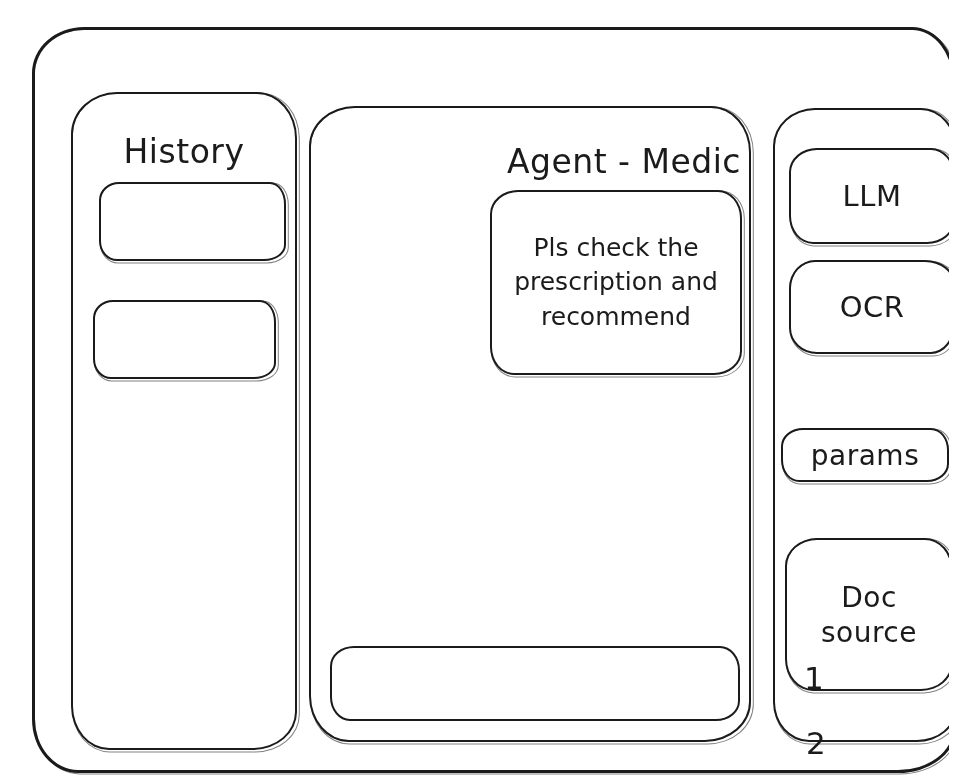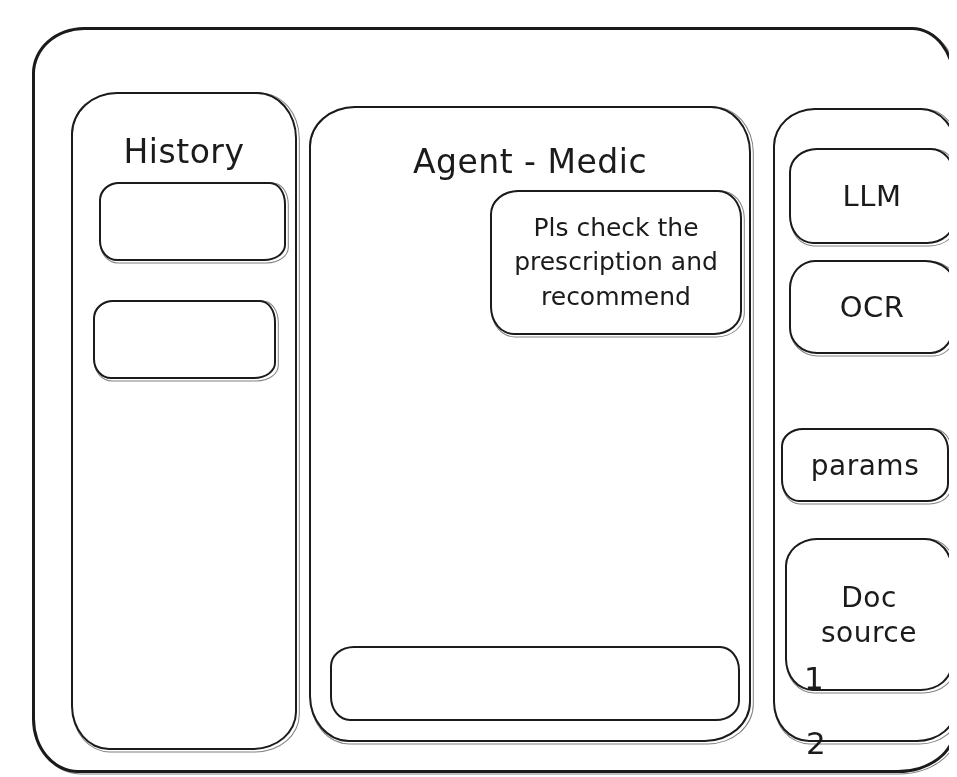--- a/index.html
+++ b/index.html
@@ -65,35 +65,35 @@
   
   .chat-panel {
     left: 274px; top: 76px;
     width: 442px; height: 636px;
     border-radius: 46px 40px 46px 40px / 40px 46px 40px 46px;
   }
   .chat-title {
     position: absolute;
     left: 0; top: 26px;
     width: 100%;
-    text-align: center;
+    text-align: right;
     font-size: 33px;
     letter-spacing: 0.5px;
   }
   .bubble {
     display: flex;
     align-items: center;
     justify-content: center;
     text-align: center;
     font-size: 25px;
     line-height: 1.38;
   }
   .user-bubble {
     left: 179px; top: 82px;
-    width: 252px; height: 145px;
+    width: 252px; height: 185px;
     padding: 8px 12px;
     border-radius: 28px 24px 28px 24px / 24px 28px 24px 28px;
   }
   .assistant-bubble {
     left: 7px; top: 260px;
     width: 262px; height: 227px;
     padding: 8px 24px;
     border-radius: 42px 36px 42px 36px / 36px 42px 36px 42px;
   }
   .chat-input {
@@ -120,21 +120,21 @@
     text-align: center;
     font-size: 29px;
     letter-spacing: 0.5px;
     cursor: pointer;
     line-height: 1.25;
     font-family: "DejaVu Sans", sans-serif;
     color: var(--ink);
   }
   .b-llm    { left: 14px; top: 38px;  width: 166px; height: 96px;  border-radius: 28px 24px 28px 24px / 24px 28px 24px 28px; }
   .b-ocr    { left: 14px; top: 150px; width: 166px; height: 94px;  border-radius: 26px 30px 24px 28px / 28px 24px 30px 26px; }
-  .b-params { left: 6px;  top: 318px; width: 168px; height: 74px;  border-radius: 22px 18px 22px 18px / 18px 22px 18px 22px;  font-size: 28px; }
+  .b-params { left: 6px;  top: 318px; width: 168px; height: 54px;  border-radius: 22px 18px 22px 18px / 18px 22px 18px 22px;  font-size: 28px; }
   .b-doc    { left: 10px; top: 428px; width: 168px; height: 153px; border-radius: 32px 28px 32px 28px / 28px 32px 28px 32px;  font-size: 28px; padding: 0 14px; }
 
   .doc-list {
     position: absolute;
     left: 13px; top: 528px;
     z-index: 3;
   }
   .doc-list-item {
     font-size: 31px;
     line-height: 49px;

